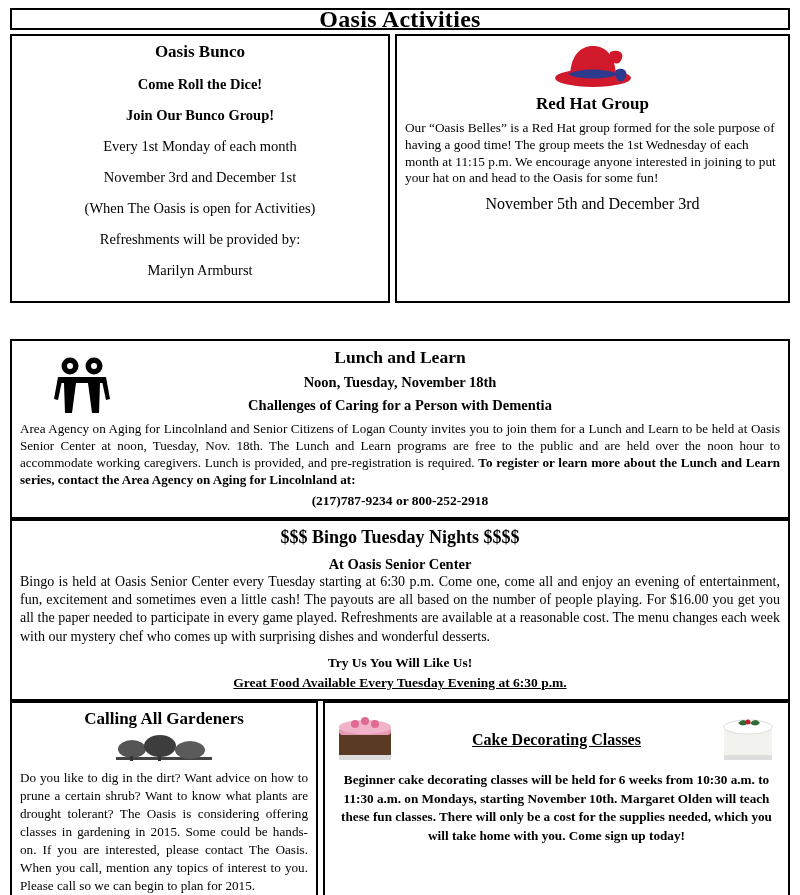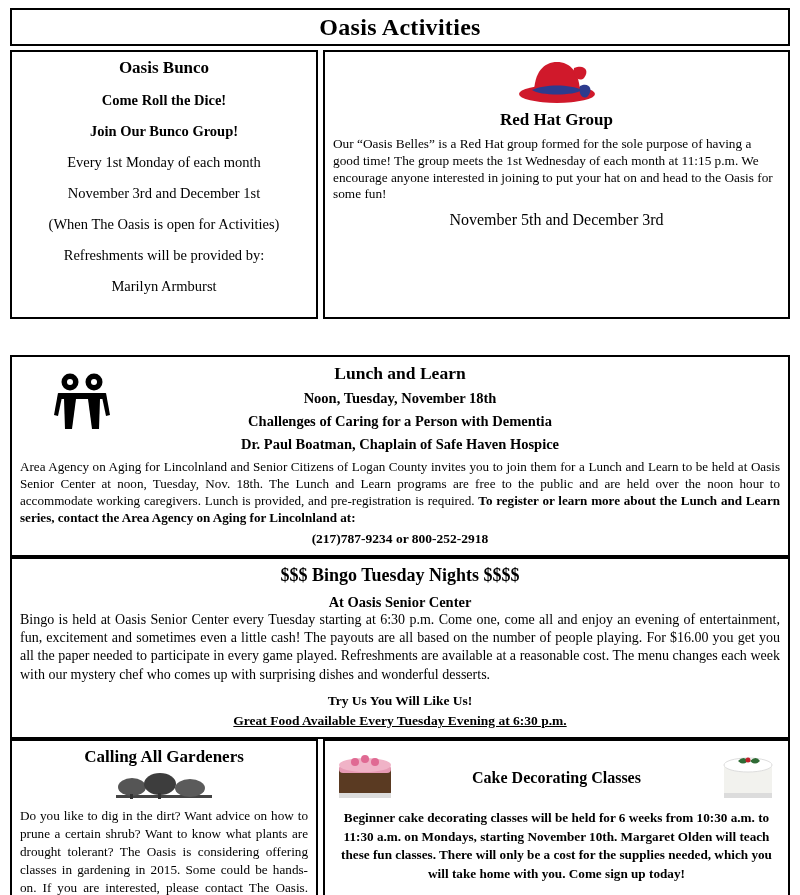--- a/index.html
+++ b/index.html
@@ -20,42 +20,42 @@
     height: 895px;
     box-sizing: border-box;
     padding: 8px 10px 10px 10px;
   }
   .box {
     border: 2px solid #000;
     box-sizing: border-box;
   }
   
   .header {
-    height: 38px;
+    height: 22px;
     display: flex;
     align-items: center;
     justify-content: center;
     margin-bottom: 4px;
   }
   .header h1 {
     margin: 0;
     font-size: 24px;
     font-weight: bold;
     letter-spacing: 0.3px;
   }
   
   .row {
     display: flex;
     gap: 5px;
     margin-bottom: 4px;
   }
   .bold { font-weight: bold; }
   
   .bunco {
-    width: 308px;
+    width: 380px;
     padding: 6px 8px 8px 8px;
     text-align: center;
   }
   .bunco .title {
     font-size: 17px;
     font-weight: bold;
     margin-bottom: 7px;
   }
   .bunco .line {
     font-size: 14.5px;
@@ -143,20 +143,21 @@
   .cake {
     flex: 1;
     padding: 6px 8px 8px 8px;
   }
   .cake .title { text-align: center; font-size: 16px; font-weight: bold; margin: 22px 0 4px 0; }
   .cake .body { font-size: 13.2px; font-weight: bold; line-height: 1.42; text-align: center; }
   .cake .top {
     display: flex;
     align-items: flex-start;
     justify-content: space-between;
+    text-decoration: underline;
   }
   .cake .top .mid { flex: 1; }
   
   .hedge {
     display: inline-block;
     width: 96px;
     height: 32px;
   }
 </style>
 </head>
@@ -208,21 +209,20 @@
         <path d="M12 28 L24 28 L20 58 L13 58 Z" fill="#000"></path>
         <path d="M36 28 L48 28 L47 58 L40 58 Z" fill="#000"></path>
         <path d="M6 22 L2 44 L6 45 L10 26 Z" fill="#000"></path>
         <path d="M54 22 L58 44 L54 45 L50 26 Z" fill="#000"></path>
       </svg>
     </div>
     <div class="heads">
       <div class="h1">Lunch and Learn</div>
       <div class="h2">Noon, Tuesday, November 18th</div>
       <div class="h3">Challenges of Caring for a Person with Dementia</div>
-      <div class="h4">Dr. Paul Boatman, Chaplain of Safe Haven Hospice</div>
     </div>
     <div class="body"><span>Area Agency on Aging for Lincolnland and Senior Citizens of Logan County invites you to join them for a Lunch and Learn to be held at Oasis Senior Center at noon, Tuesday, Nov. 18th.  The Lunch and Learn programs are free to the public and are held over the noon hour to accommodate working caregivers.  Lunch is provided, and pre-registration is required. </span><span class="bold">To register or learn more about the Lunch and Learn series, contact the Area Agency on Aging for Lincolnland at:</span></div>
     <div class="phone">(217)787-9234 or 800-252-2918</div>
   </div>
 
   <div class="box bingo">
     <div class="t1">$$$ Bingo Tuesday Nights $$$$</div>
     <div class="t2">At Oasis Senior Center</div>
     <div class="body">Bingo is held at Oasis Senior Center every Tuesday starting at 6:30 p.m.  Come one, come all and enjoy an evening of entertainment, fun, excitement and sometimes even a little cash!  The payouts are all based on the number of people playing.  For $16.00 you get you all the paper needed to participate in every game played.  Refreshments are available at a reasonable cost.  The menu changes each week with our mystery chef  who comes up with surprising dishes and wonderful desserts.</div>
     <div class="t3">Try Us You Will Like Us!</div>

